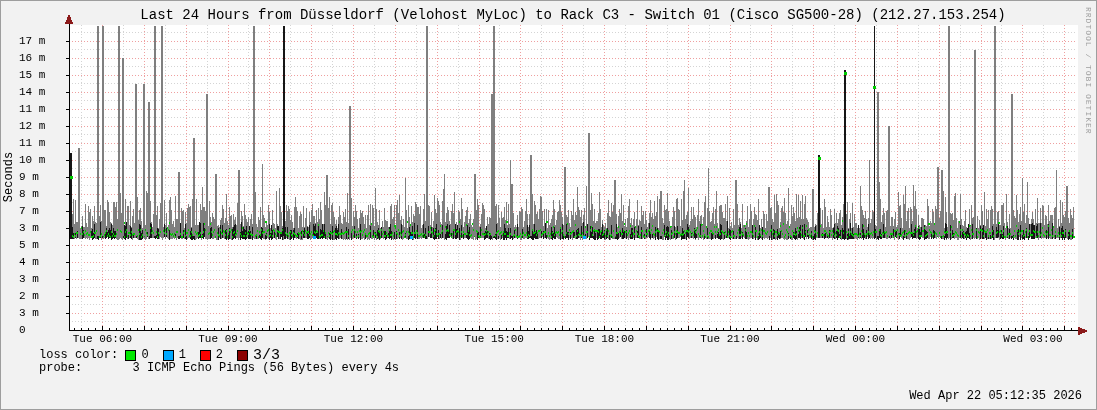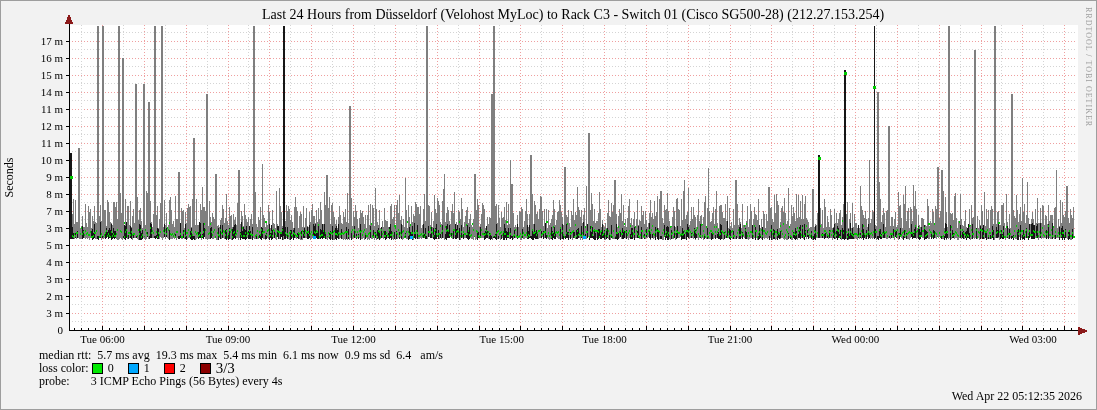--- a/index.html
+++ b/index.html
@@ -1,33 +1,33 @@
 <!DOCTYPE html>
 <html><head>
 <meta charset="utf-8">
 <style>
   html,body{margin:0;padding:0;background:#dcdcdc;}
   .frame{
     position:relative;width:1097px;height:410px;
     background:#f2f2f2;border:1px solid #9e9e9e;box-sizing:border-box;
-    font-family:Liberation Serif, serif;
+    font-family:Liberation Mono, monospace;
     color:#000;overflow:hidden;padding-left:14px;
   }
   .chart-svg{position:absolute;left:0;top:0;}
   .graph-title{
     position:absolute;left:68px;top:6px;width:1008px;
     text-align:center;font-size:14px;white-space:pre;
   }
   .yaxis-title{
     position:absolute;left:-52px;top:169px;width:120px;
     text-align:center;font-size:12px;
     transform:rotate(-90deg);
   }
   .ytick{
-    position:absolute;left:26px;width:36px;text-align:right;
+    position:absolute;left:18px;width:36px;
     font-size:11px;line-height:11px;white-space:pre;
   }
   .xtick{
     position:absolute;top:333px;width:90px;text-align:center;
     font-size:11px;line-height:11px;white-space:pre;
   }
   .watermark{
     position:absolute;right:3px;top:6px;
     writing-mode:vertical-rl;
     font-size:8px;letter-spacing:1px;color:#9e9e9e;white-space:pre;
@@ -2932,21 +2932,20 @@
       <div class="xtick" style="left: 432.967px; text-align: right;">Tue 15:00</div>
       <div class="xtick" style="left: 558.467px;">Tue 18:00</div>
       <div class="xtick" style="left: 683.967px;">Tue 21:00</div>
       <div class="xtick" style="left: 809.467px;">Wed 00:00</div>
       <div class="xtick" style="left: 987px;">Wed 03:00</div>
     </div>
 
   <div class="watermark">RRDTOOL / TOBI OETIKER</div>
 
   <div class="footer">
-    <div class="fl">median rtt:  5.7 ms avg  19.3 ms max  5.4 ms min  6.1 ms now  0.9 ms sd  6.4   am/s</div>
     <div class="loss-row">
       <span class="fl">loss color: </span>
       <span id="loss-swatches" style="display:inline-flex;align-items:center;">
           <span class="sw-wrap">
             <span class="sw" style="background: rgb(0, 232, 0);"></span>
             <span style="font-size: 12px;">0</span>
           </span>
           <span class="sw-wrap">
             <span class="sw" style="background: rgb(0, 168, 255);"></span>
             <span style="font-size: 12px;">1</span>

